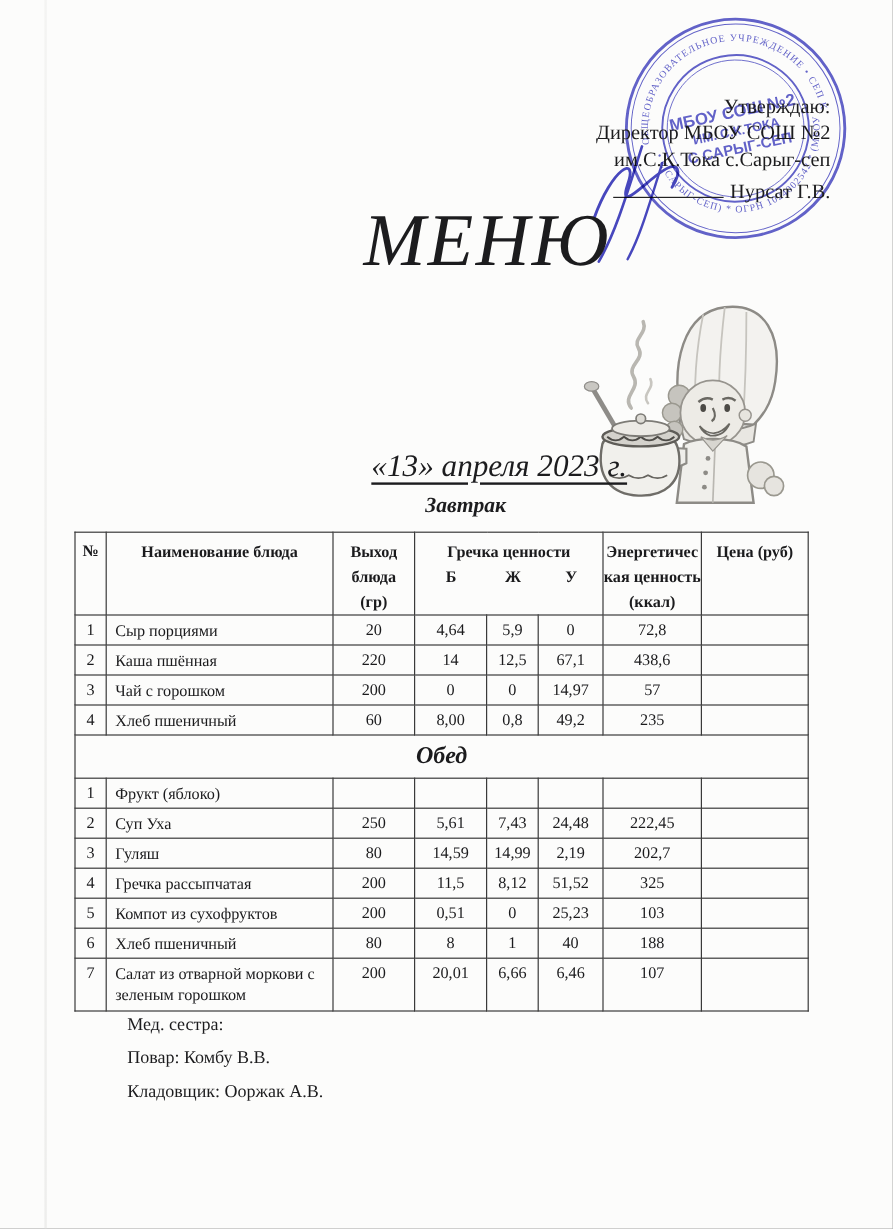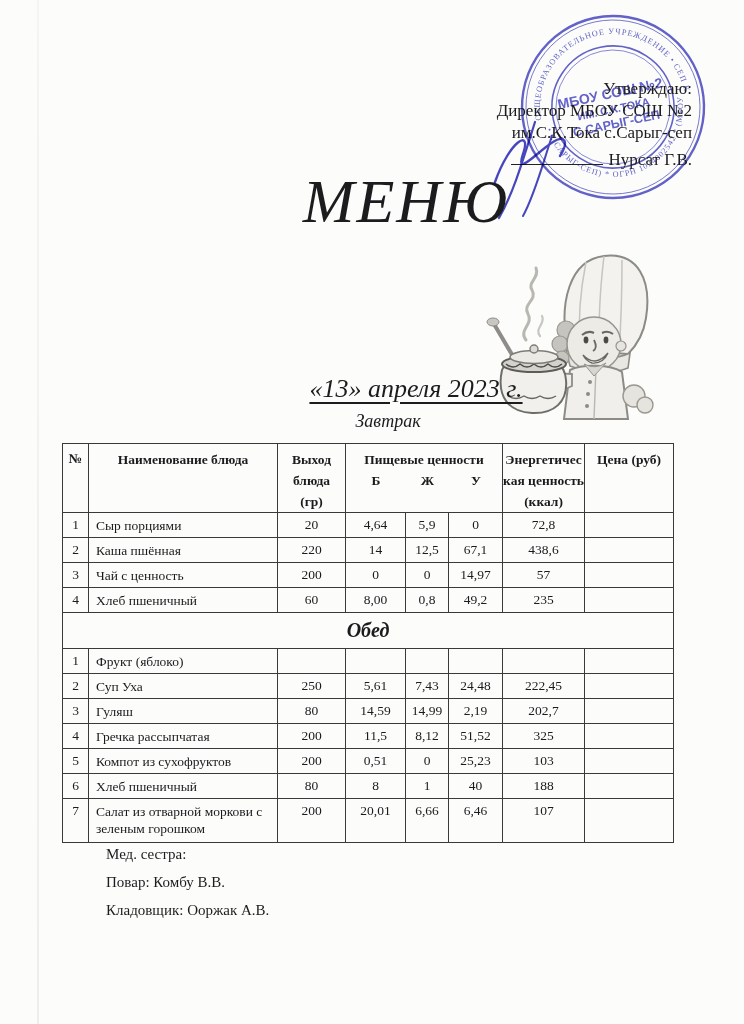--- a/index.html
+++ b/index.html
@@ -26,21 +26,21 @@
   
   .doc-title{position:absolute;top:166px;left:12px;width:100%;text-align:center;
     text-indent:44px;font-size:62px;font-style:italic;letter-spacing:2px;
     font-weight:500;}
   .chef-wrap{position:absolute;left:482px;top:232px;width:176px;height:188px;}
   .doc-date{position:absolute;top:374px;left:0;width:100%;text-align:center;
     font-size:26px;font-style:italic;padding-left:44px;}
   .doc-date span{text-decoration:underline;text-decoration-thickness:2px;
     text-underline-offset:5px;}
   .meal-heading{position:absolute;top:411px;left:0;width:100%;text-align:center;
-    text-indent:32px;font-size:18px;font-weight:normal;font-style:italic;}
+    text-indent:32px;font-size:18px;font-weight:bold;font-style:italic;}
 
   
   table.menu{position:absolute;top:443px;left:62px;width:611px;
     border-collapse:collapse;table-layout:fixed;
     font-size:13.5px;color:#1b1b1d;}
   table.menu th,table.menu td{border:1px solid #3a3a3a;padding:0;
     vertical-align:top;overflow:hidden;}
   table.menu{border:1.5px solid #2e2e2e;}
   th{font-weight:bold;line-height:21px;padding-top:5px !important;}
   .hdr-row{height:64px;}
@@ -175,21 +175,21 @@
     <thead>
       <tr class="hdr-row">
         <th class="c-num">№</th>
         <th class="stack">Наименование блюда</th>
         <th class="stack">
           <div>Выход</div>
           <div>блюда</div>
           <div>(гр)</div>
         </th>
         <th colspan="3">
-          <div class="nutri-title">Пищевые ценности</div>
+          <div class="nutri-title">Гречка ценности</div>
           <div class="nutri-sub">
             <span>Б</span>
             <span>Ж</span>
             <span>У</span>
           </div>
         </th>
         <th class="stack">
           <div>Энергетичес</div>
           <div>кая ценность</div>
           <div>(ккал)</div>
@@ -213,21 +213,21 @@
           <td class="c-name">Каша пшённая</td>
           <td class="c-c">220</td>
           <td class="c-c">14</td>
           <td class="c-c">12,5</td>
           <td class="c-c">67,1</td>
           <td class="c-c">438,6</td>
           <td class="c-c"></td>
         </tr>
       <tr class="data-row">
           <td class="c-num">3</td>
-          <td class="c-name">Чай с ценность</td>
+          <td class="c-name">Чай с горошком</td>
           <td class="c-c">200</td>
           <td class="c-c">0</td>
           <td class="c-c">0</td>
           <td class="c-c">14,97</td>
           <td class="c-c">57</td>
           <td class="c-c"></td>
         </tr>
       <tr class="data-row">
           <td class="c-num">4</td>
           <td class="c-name">Хлеб пшеничный</td>

